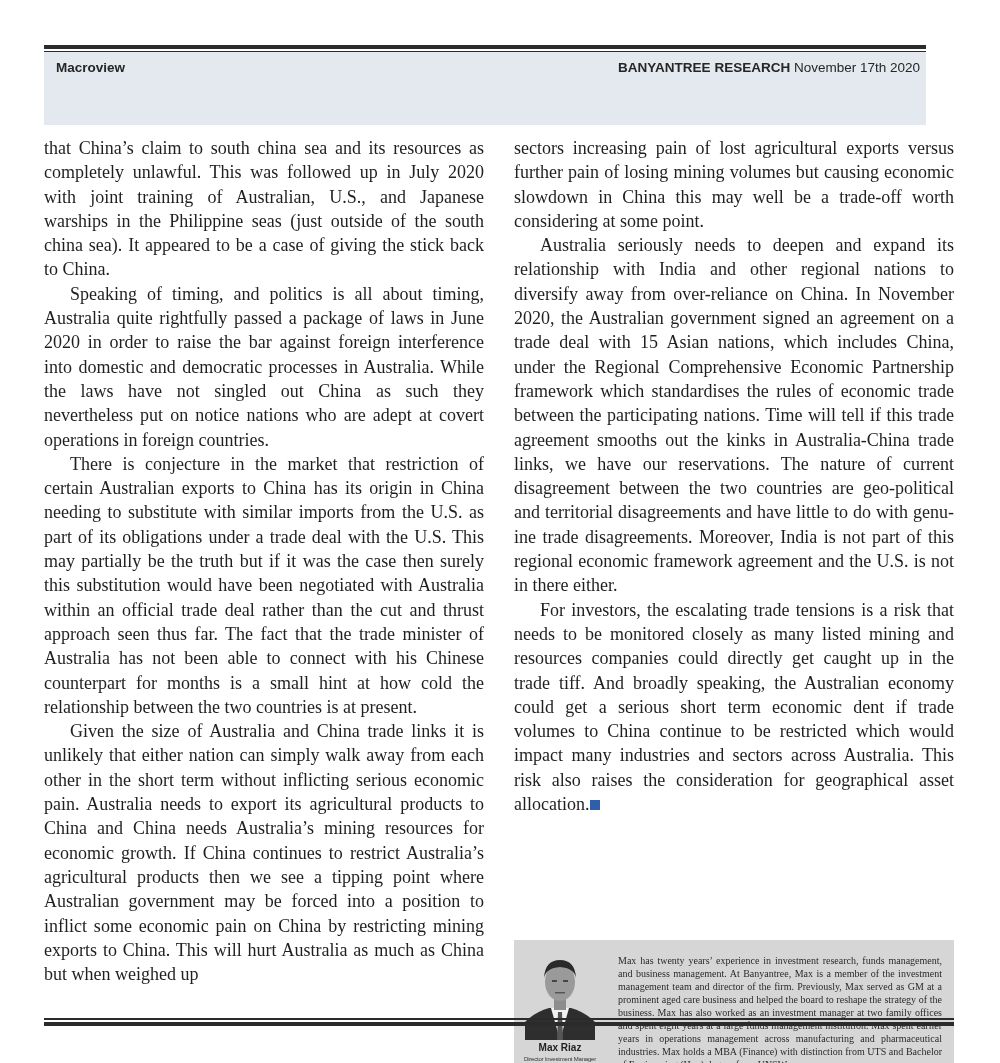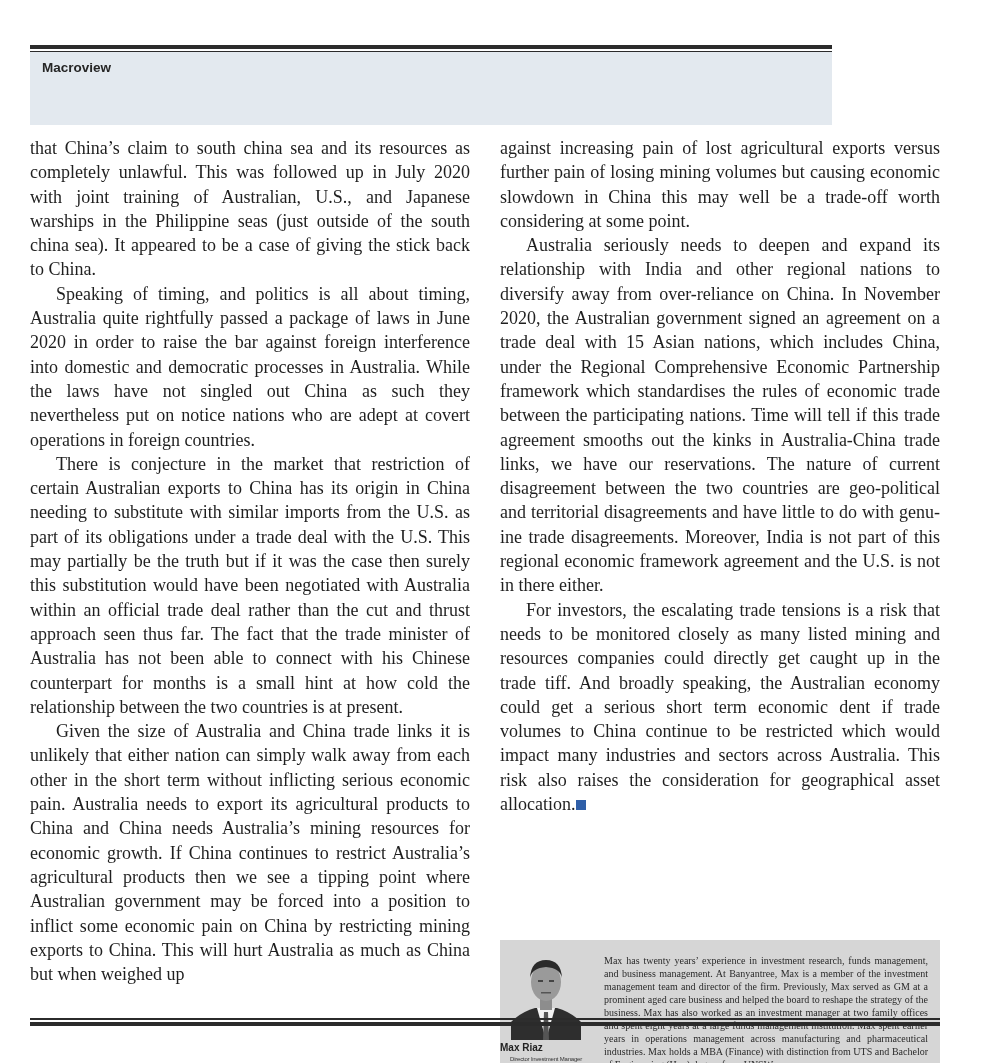--- a/index.html
+++ b/index.html
@@ -1,66 +1,70 @@
 <!DOCTYPE html>
 <html><head>
   <meta charset="utf-8">
   <style>
     html, body { margin: 0; padding: 0; background: #ffffff; }
     body { width: 1000px; height: 1063px; position: relative; overflow: hidden; }
-    .page { position: absolute; left: 30px; top: 45px; width: 802px; }
+    .page { position: absolute; left: 44px; top: 45px; width: 882px; }
     .rule-top { height: 0; border-top: 4px solid #2b2b2b; margin-bottom: 2px; }
     .rule-top2 { height: 0; border-top: 1px solid #2b2b2b; }
     .header-band {
       background: #e3e9ef; height: 73px; position: relative;
       font-family: "Liberation Sans", sans-serif; font-size: 13.5px; color: #262626;
     }
     .header-left { position: absolute; left: 12px; top: 8px; font-weight: bold; }
     .header-right { position: absolute; right: 6px; top: 8px; }
     .header-right .brand { font-weight: bold; }
     .columns { position: absolute; top: 91px; left: 0; width: 910px; }
     .col { position: absolute; top: 0; width: 440px; font-family: "Liberation Serif", serif;
       font-size: 18px; line-height: 24.3px; color: #1f1f1f; text-align: justify; hyphens: manual; }
     .col-left { left: 0; }
     .col-right { left: 470px; }
     .col p { margin: 0; }
     .col p.indent { text-indent: 26px; }
     .end-mark { display: inline-block; width: 10px; height: 10px; background: #2f5fa8; margin-left: 1px; vertical-align: baseline; }
     .bio-box { position: absolute; left: 470px; top: 804px; width: 440px; height: 152px; background: #d6d6d6; }
     .bio-photo { position: absolute; left: 11px; top: 10px; width: 70px; height: 90px; }
-    .bio-name { position: absolute; left: 0; width: 92px; top: 102px; text-align: left;
+    .bio-name { position: absolute; left: 0; width: 92px; top: 102px; text-align: center;
       font-family: "Liberation Sans", sans-serif; font-weight: bold; font-size: 10px; color: #222; }
     .bio-role { position: absolute; left: 0; width: 92px; text-align: center;
       font-family: "Liberation Sans", sans-serif; font-size: 6px; color: #333; letter-spacing: -0.2px; }
     .bio-role.r1 { top: 116px; }
     .bio-text { position: absolute; left: 104px; top: 14px; width: 324px;
       font-family: "Liberation Serif", serif; font-size: 10px; line-height: 13px; color: #2a2a2a; text-align: justify; }
     .rule-bottom { position: absolute; left: 0; top: 973px; width: 910px; }
     .rule-b1 { border-top: 2px solid #2b2b2b; margin-bottom: 2px; }
     .rule-b2 { border-top: 4px solid #2b2b2b; }
   </style>
 </head>
 <body>
 
 <div class="page">
   <div class="rule-top"></div>
   <div class="rule-top2"></div>
   <div class="header-band">
     <span class="header-left">Macroview</span>
+    <span class="header-right">
+      <span class="brand">BANYANTREE RESEARCH</span>
+      <span>November 17th 2020</span>
+    </span>
   </div>
 
   <div class="columns">
     <div class="col col-left">
       <p>that China’s claim to south china sea and its resources as completely unlawful.  This was followed up in July 2020 with joint training of Australian, U.S., and Japa­nese warships in the Philippine seas (just outside of the south china sea).  It appeared to be a case of giving the stick back to China.</p>
       <p class="indent">Speaking of timing, and politics is all about timing, Australia quite rightfully passed a package of laws in June 2020 in order to raise the bar against foreign in­terference into domestic and democratic processes in Australia.  While the laws have not singled out China as such they nevertheless put on notice nations who are adept at covert operations in foreign countries.</p>
       <p class="indent">There is conjecture in the market that restriction of certain Australian exports to China has its origin in China needing to substitute with similar imports from the U.S. as part of its obligations under a trade deal with the U.S.  This may partially be the truth but if it was the case then surely this substitution would have been negotiated with Australia within an official trade deal rather than the cut and thrust approach seen thus far.  The fact that the trade minister of Australia has not been able to connect with his Chinese counterpart for months is a small hint at how cold the relationship between the two countries is at present.</p>
       <p class="indent">Given the size of Australia and China trade links it is unlikely that either nation can simply walk away from each other in the short term without inflicting serious economic pain.  Australia needs to export its agricultur­al products to China and China needs Australia’s min­ing resources for economic growth.  If China continues to restrict Australia’s agricultural products then we see a tipping point where Australian government may be forced into a position to inflict some economic pain on China by restricting mining exports to China. This will hurt Australia as much as China but when weighed up</p>
     </div>
     <div class="col col-right">
-      <p>against increasing pain of lost agricultural exports ver­sus further pain of losing mining volumes but causing economic slowdown in China this may well be a trade-off worth considering at some point.</p>
+      <p>sectors increasing pain of lost agricultural exports ver­sus further pain of losing mining volumes but causing economic slowdown in China this may well be a trade-off worth considering at some point.</p>
       <p class="indent">Australia seriously needs to deepen and expand its relationship with India and other regional nations to diversify away from over-reliance on China.  In No­vember 2020, the Australian government signed an agreement on a trade deal with 15 Asian nations, which includes China, under the Regional Comprehensive Economic Partnership framework which standardises the rules of economic trade between the participating nations. Time will tell if this trade agreement smooths out the kinks in Australia-China trade links, we have our reservations.  The nature of current disagreement between the two countries are geo-political and terri­torial disagreements and have little to do with genu­ine trade disagreements.  Moreover, India is not part of this regional economic framework agreement and the U.S. is not in there either.</p>
       <p class="indent"><span>For investors, the escalating trade tensions is a risk that needs to be monitored closely as many listed min­ing and resources companies could directly get caught up in the trade tiff.  And broadly speaking, the Austra­lian economy could get a serious short term economic dent if trade volumes to China continue to be restrict­ed which would impact many industries and sectors across Australia.  This risk also raises the consideration for geographical asset allocation.</span><span class="end-mark"></span></p>
     </div>
 
     <div class="bio-box">
       <svg class="bio-photo" viewBox="0 0 70 90">
         <rect x="0" y="0" width="70" height="90" fill="#d6d6d6"></rect>
         <path d="M0 90 L0 72 Q10 62 24 58 L46 58 Q60 62 70 72 L70 90 Z" fill="#2e2e2e"></path>
         <path d="M26 58 L35 90 L44 58 Z" fill="#f2f2f2"></path>
         <path d="M33 62 L37 62 L38 90 L32 90 Z" fill="#555"></path>

